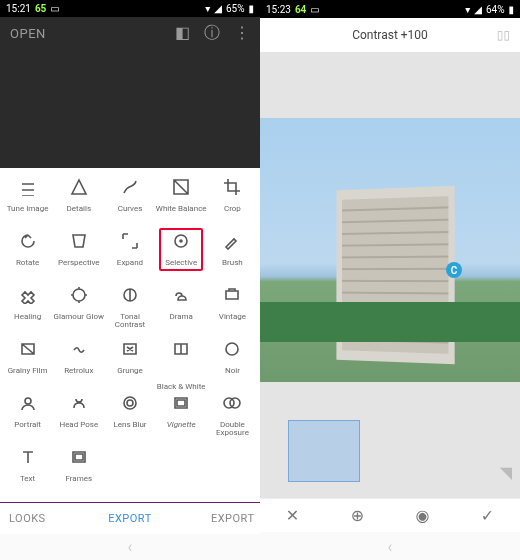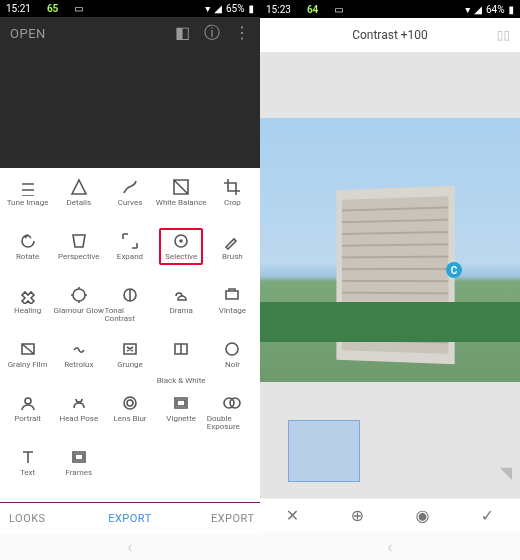--- a/index.html
+++ b/index.html
@@ -1,34 +1,34 @@
 <!DOCTYPE html>
 <html><head>
 <meta charset="utf-8">
 <style>
   * { box-sizing: border-box; margin: 0; padding: 0; }
   body { font-family: -apple-system, Roboto, Arial, sans-serif; background: #fff; width: 520px; height: 560px; overflow: hidden; }
   .wrap { display: flex; width: 520px; height: 560px; }
   .phone { width: 260px; height: 560px; position: relative; background: #fff; display: flex; flex-direction: column; }
   
   .status { height: 18px; background: #000; color: #fff; font-size: 10px; display: flex; align-items: center; padding: 0 6px; justify-content: space-between; }
-  .status .left { display: flex; align-items: flex-start; gap: 16px; }
+  .status .left { display: flex; align-items: flex-start; gap: 4px; }
   .status .right { display: flex; align-items: center; gap: 4px; }
   .bat-num { color: #a9ff57; font-weight: 600; }
   
   .dark-area { background: #2b2b2b; height: 160px; position: relative; }
   .appbar { display: flex; align-items: center; justify-content: space-between; padding: 6px 10px; color: #9a9a9a; }
   .appbar-title { font-size: 13px; letter-spacing: 0.5px; }
   .appbar-icons { display: flex; gap: 14px; }
   .tools-grid { background: #fff; padding: 10px 2px 6px; }
   .grid { display: grid; grid-template-columns: repeat(5, 1fr); gap: 6px 0; }
   .cell { display: flex; flex-direction: column; align-items: center; justify-content: flex-start; height: 48px; }
   .ic { width: 18px; height: 18px; color: #555; display: flex; align-items: center; justify-content: center; }
   .ic svg { width: 18px; height: 18px; stroke: #555; fill: none; stroke-width: 1.6; }
-  .lbl { font-size: 8px; color: #666; margin-top: 3px; line-height: 1.1; }
+  .lbl { font-size: 8px; color: #666; text-align: center; margin-top: 9px; line-height: 1.1; }
   .highlight { border: 2px solid #e03; border-radius: 2px; padding: 2px 4px; margin: -4px -6px; }
   
   .tabs-l { display: flex; border-top: 1px solid #701a75; height: 34px; gap: 48px; }
   .tabs-l div { flex: 1; text-align: center; font-size: 11px; letter-spacing: 0.5px; display: flex; align-items: center; justify-content: center; color: #888; }
   .tabs-l .active { color: #3a8ee6; }
   .nav-gesture { height: 28px; background: #fafafa; display: flex; align-items: center; justify-content: center; color: #ccc; }
   
   .contrast-bar { height: 34px; display: flex; align-items: center; justify-content: center; font-size: 12px; color: #444; position: relative; }
   .contrast-bar .histo { position: absolute; right: 10px; color: #bbb; }
   .photo-area { flex: 1; background: #e4e4e4; position: relative; }
@@ -302,21 +302,21 @@
             <div style="display: flex; flex-direction: column; align-items: center;">
               <div class="ic">
                 <svg viewBox="0 0 18 18">
                   <path d="M9 3a6 6 0 100 12 6 6 0 000-12zM9 6a3 3 0 100 6 3 3 0 000-6z"></path>
                 </svg>
               </div>
               <div class="lbl">Lens Blur</div>
             </div>
           </div>
           <div class="cell">
-            <div style="display: flex; flex-direction: column; align-items: center;">
+            <div style="display: flex; flex-direction: column; align-items: center; font-style: italic;">
               <div class="ic">
                 <svg viewBox="0 0 18 18">
                   <path d="M3 4h12v10H3zM5 6h8v6H5z"></path>
                 </svg>
               </div>
               <div class="lbl">Vignette</div>
             </div>
           </div>
           <div class="cell">
             <div style="display: flex; flex-direction: column; align-items: center;">

